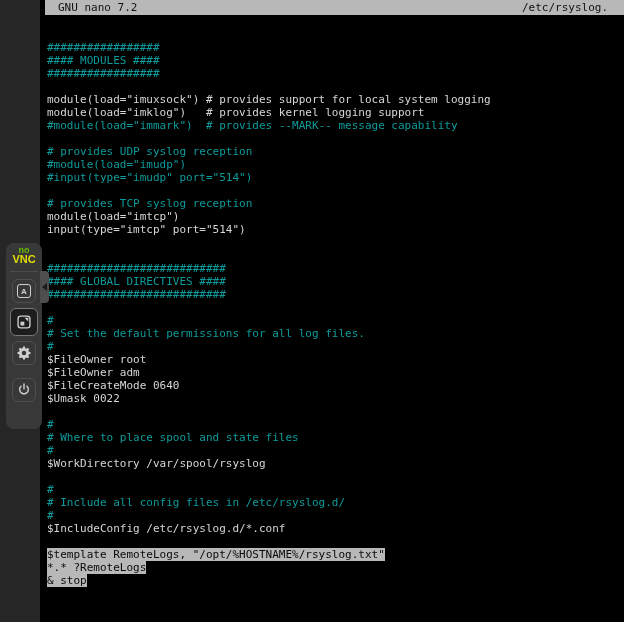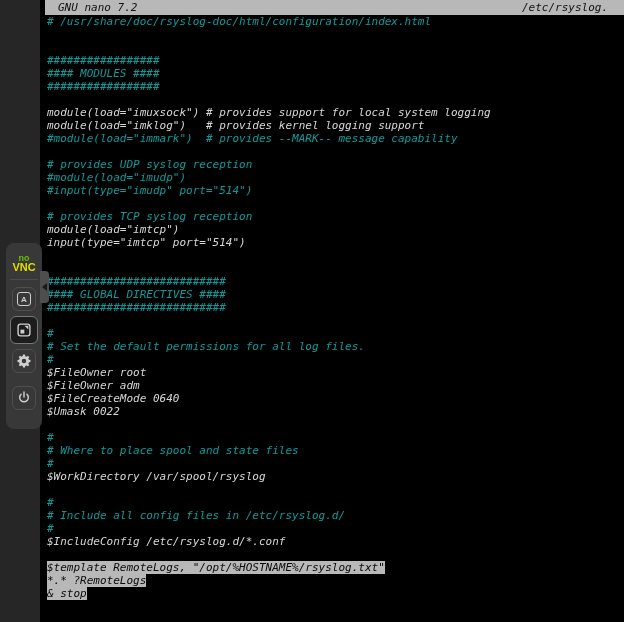--- a/index.html
+++ b/index.html
@@ -3,37 +3,37 @@
 <meta charset="utf-8">
 <style>
   html,body{margin:0;padding:0;background:#000;}
   .page{position:relative;width:624px;height:622px;overflow:hidden;
         background:var(--terminal-bg,#000);font-family:"DejaVu Sans Mono",monospace;}
   
   .left-strip{position:absolute;left:0;top:0;width:40px;height:622px;
               background:var(--page-bg,#262626);}
   
   .terminal{position:absolute;left:40px;top:0;width:584px;height:622px;
-            background:var(--terminal-bg,#000);overflow:hidden;font-style:italic;}
+            background:var(--terminal-bg,#000);overflow:hidden;}
   .titlebar{height:15px;margin-left:5px;background:var(--titlebar-bg,#b8b8b8);
             color:var(--titlebar-fg,#111);font-size:11px;line-height:15px;
             display:flex;justify-content:space-between;white-space:pre;overflow:hidden;}
   .titlebar .tl-left{padding-left:13px;}
   .titlebar .tl-right{padding-right:16px;}
   .lines{padding-left:7px;}
   .tline{height:13px;line-height:13px;font-size:11px;white-space:pre;}
   .seg.c{color:var(--text-comment,#0d9b9b);}
   .seg.d{color:var(--text-default,#d6d6d6);}
   .seg.sel{background:var(--selection-bg,#b8b8b8);color:var(--selection-fg,#0a0a0a);}
   
   .novnc-bar{position:absolute;left:6px;top:243px;width:36px;height:186px;
              background:var(--panel-bg,#383838);border-radius:8px;
              display:flex;flex-direction:column;align-items:center;
              font-family:"Liberation Sans",sans-serif;}
-  .logo{margin-top:12px;text-align:center;font-weight:bold;letter-spacing:0;}
+  .logo{margin-top:4px;text-align:center;font-weight:bold;letter-spacing:0;}
   .logo .l1{font-size:9px;line-height:7px;color:var(--logo-green,#6abe00);}
   .logo .l2{font-size:11px;line-height:11px;color:var(--logo-yellow,#e2de00);text-align:right;}
   .sep{width:28px;height:1px;background:#4c4c4c;margin:6px 0 7px 0;}
   .vbtn{width:24px;height:24px;border:1px solid var(--button-border,#4f4f4f);
         border-radius:6px;background:transparent;display:flex;align-items:center;
         justify-content:center;margin:0 0 7px 0;box-sizing:border-box;
         color:var(--icon,#cfcfcf);cursor:pointer;padding:0;}
   .vbtn.active{width:28px;height:28px;background:#1d1d1d;border-color:#787878;
                margin-top:-2px;margin-bottom:5px;}
   .vbtn.power{margin-top:6px;}
@@ -52,21 +52,20 @@
 
 <div class="page">
   <div class="left-strip"></div>
 
   <div class="terminal">
     <div class="titlebar">
       <span class="tl-left">GNU nano 7.2</span>
       <span class="tl-right">/etc/rsyslog.</span>
     </div>
     <div class="lines" id="terminal-lines">
-        <div class="tline"><span class="seg c"># /usr/share/doc/rsyslog-doc/html/configuration/index.html</span></div>
         <div class="tline"><span class="seg d"></span></div>
         <div class="tline"><span class="seg d"></span></div>
         <div class="tline"><span class="seg c">#################</span></div>
         <div class="tline"><span class="seg c">#### MODULES ####</span></div>
         <div class="tline"><span class="seg c">#################</span></div>
         <div class="tline"><span class="seg d"></span></div>
         <div class="tline"><span class="seg d">module(load="imuxsock") # provides support for local system logging</span></div>
         <div class="tline"><span class="seg d">module(load="imklog")   # provides kernel logging support</span></div>
         <div class="tline"><span class="seg c">#module(load="immark")  # provides --MARK-- message capability</span></div>
         <div class="tline"><span class="seg d"></span></div>

